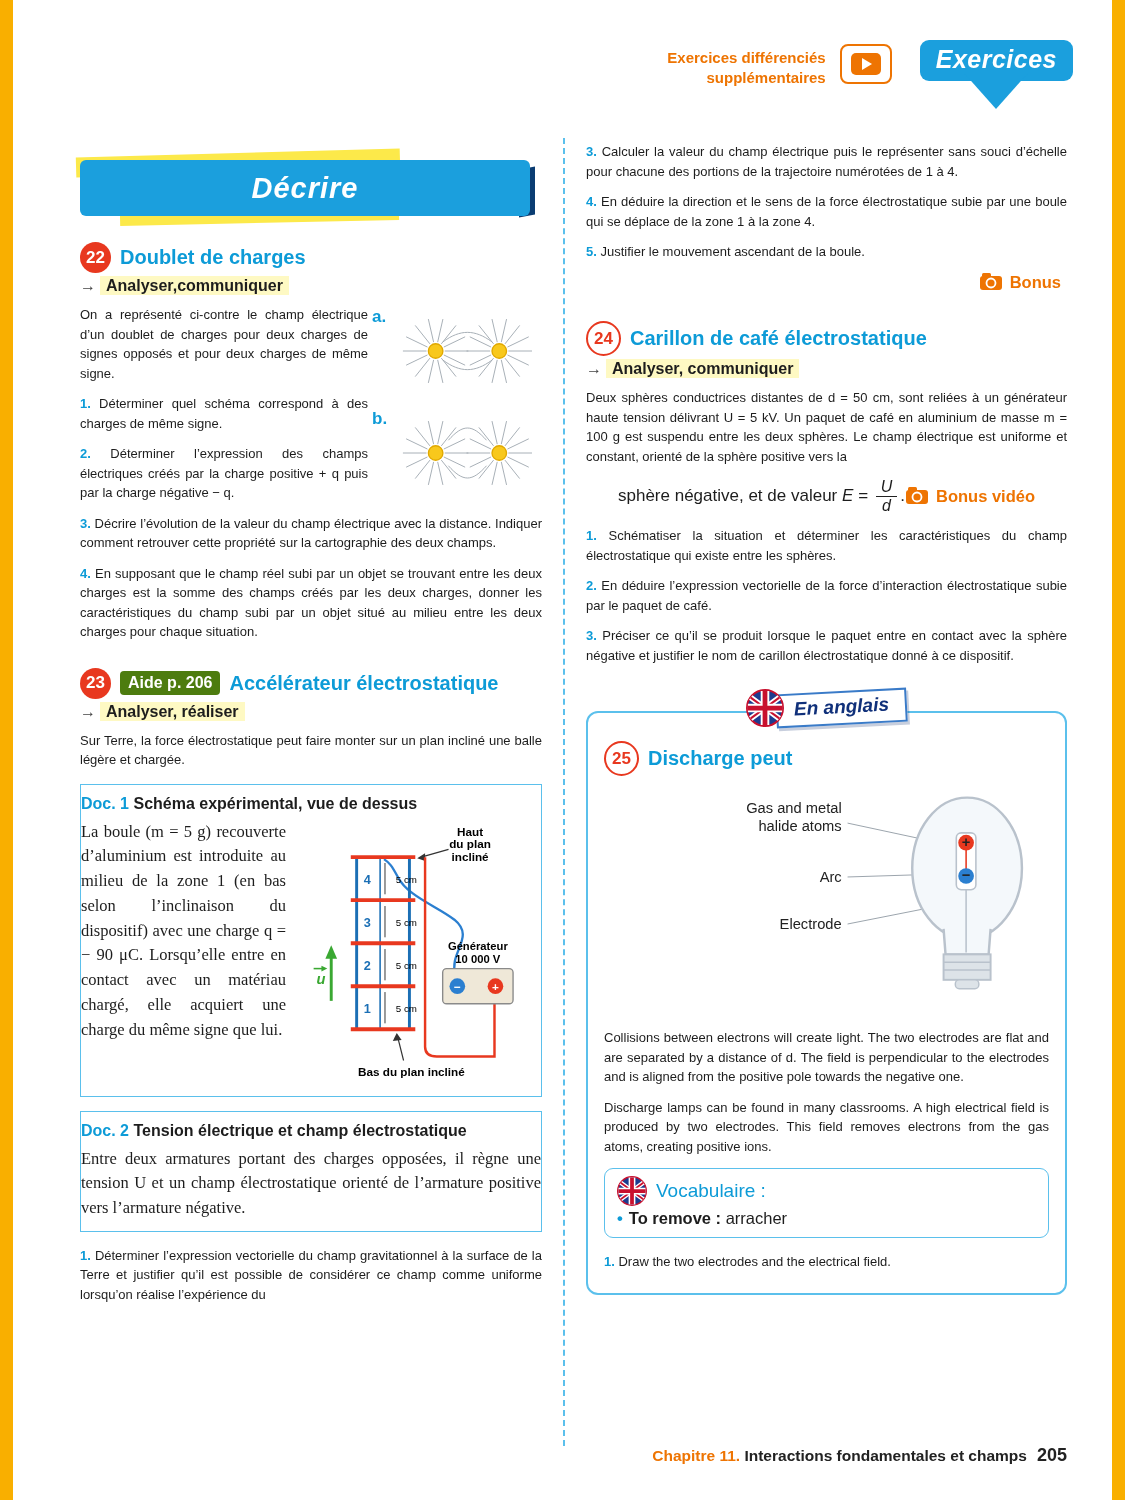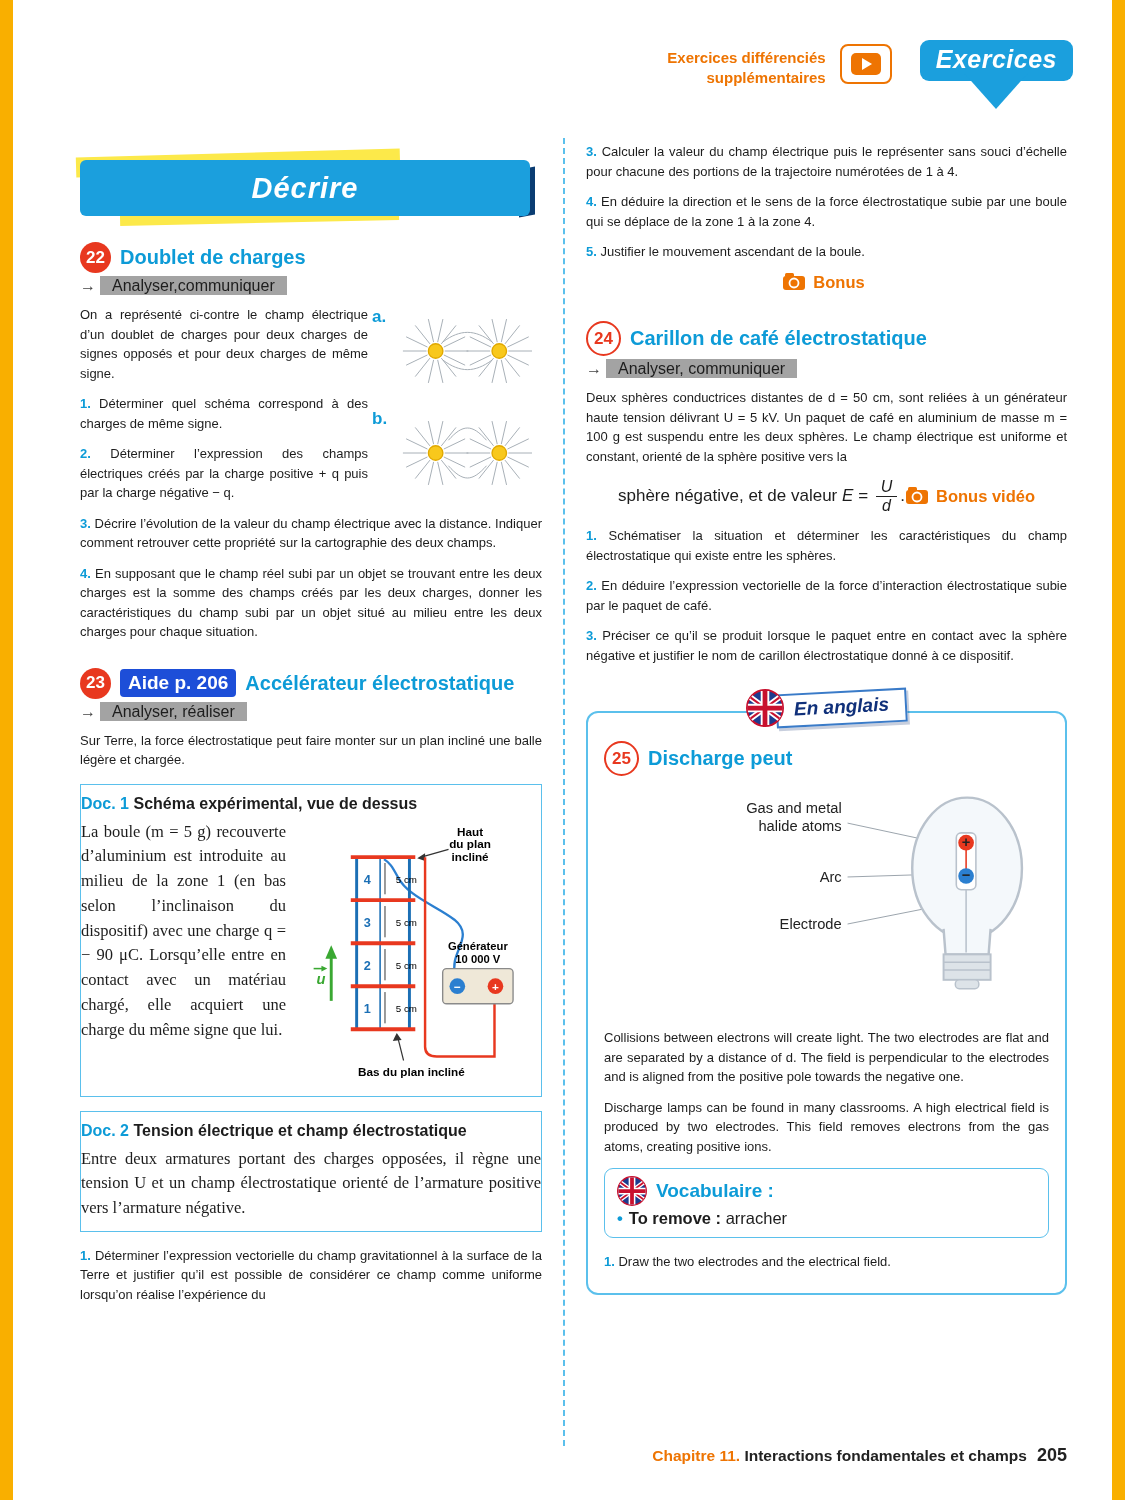--- a/index.html
+++ b/index.html
@@ -32,24 +32,24 @@
   .syn-blue{position:absolute;inset:0;background:#1B9FDD;border-radius:6px;display:flex;align-items:center;justify-content:center;
             color:#fff;font-weight:bold;font-style:italic;font-size:29px;letter-spacing:1px;}
 
   
   .ex-head{display:flex;align-items:center;gap:9px;margin:26px 0 4px;}
   .badge{width:31px;height:31px;border-radius:50%;display:flex;align-items:center;justify-content:center;
          font-weight:bold;font-size:17px;flex:0 0 auto;}
   .badge.filled{background:#E8381F;color:#fff;}
   .badge.outline{background:#fff;color:#E8381F;border:2.5px solid #E8381F;}
   .ex-title{color:#0D9BD7;font-weight:bold;font-size:20px;}
-  .aide{background:#1d4ed8;color:#fff;font-size:19px;font-weight:bold;padding:3px 8px;border-radius:4px;}
+  .aide{background:#4d7c0f;color:#fff;font-size:16px;font-weight:bold;padding:3px 8px;border-radius:4px;}
   .skills{font-size:16px;margin:2px 0 10px;}
   .skills .arrow{color:#444;font-weight:bold;margin-right:4px;}
-  .hl{background:#a3a3a3;font-weight:normal;padding:1px 12px;}
+  .hl{background:#fef9c3;font-weight:bold;padding:1px 6px;}
 
   p.body{font-size:13px;line-height:1.5;text-align:justify;margin:0 0 11px;}
   .qnum{color:#0D9BD7;font-weight:bold;}
 
   
   .ex22-row{display:flex;gap:4px;}
   .ex22-text{width:288px;}
   .ex22-figs{flex:1;}
   .fig{position:relative;padding-left:20px;margin-bottom:6px;}
   .fig-label{position:absolute;left:0;top:2px;color:#0D9BD7;font-weight:bold;font-size:17px;}
@@ -64,21 +64,21 @@
   .doc-name{font-weight:bold;}
   .doc-body{font-family:"Liberation Serif",serif;font-size:16.5px;line-height:1.5;text-align:justify;}
   .doc1-row{display:flex;gap:8px;}
   .doc1-text{width:205px;}
   .doc1-fig{flex:1;}
   .svg-bold{font-weight:bold;}
   .svg-blue{fill:#1B6FB5;font-weight:bold;}
 
   
   .bonus{display:inline-flex;align-items:center;gap:7px;color:#EE7402;font-weight:bold;font-size:16.5px;}
-  .bonus-right{text-align:center;margin:2px 6px 8px 0;}
+  .bonus-right{text-align:right;margin:2px 6px 8px 0;}
 
   
   .frac{display:inline-flex;flex-direction:column;align-items:center;vertical-align:middle;
         font-style:italic;line-height:1.1;margin:0 3px;font-size:16px;}
   .fnum{border-bottom:1.5px solid #222;padding:0 5px;}
   .formula-line{display:flex;justify-content:center;align-items:center;margin:2px 0 12px;font-size:17px;}
   .var{font-style:italic;}
 
   
   .en-anglais{position:relative;z-index:2;display:flex;align-items:center;justify-content:center;margin:24px 0 -16px;}
@@ -86,21 +86,21 @@
   .ea-box{border:2px solid #3A7BC8;background:#fff;padding:3px 16px 5px;font-weight:bold;font-style:italic;
           font-size:19px;color:#10307A;transform:rotate(-3deg);box-shadow:2px 3px 0 rgba(30,60,120,.25);}
   .ex25box{border:2px solid #5BC0EC;border-radius:12px;padding:24px 16px 10px;margin-top:0;background:#fff;}
   .lamp{display:block;margin:2px auto 8px;}
   .lamp text{font-size:15px;fill:#222;}
   .lamp .lead{stroke:#9aa3ab;stroke-width:1;}
 
   .vocab{border:1.5px solid #5BC0EC;border-radius:9px;padding:7px 12px 9px;margin:12px 0 14px;}
   .vocab-head{display:flex;align-items:center;gap:9px;}
   .vocab-head .flag{width:30px;height:30px;margin:0;}
-  .vocab-title{color:#0D9BD7;font-weight:bold;font-size:19px;}
+  .vocab-title{color:#0D9BD7;font-weight:normal;font-size:19px;}
   .vocab-line{font-size:16.5px;margin-top:3px;}
   .vocab-line .bullet{color:#0D9BD7;font-weight:bold;margin-right:6px;}
   .vocab-term{font-weight:bold;}
 
   
   .footer{position:absolute;bottom:34px;right:58px;font-size:15.5px;color:#222;}
   .f-ch{color:#EE7402;font-weight:bold;}
   .f-title{font-weight:bold;color:#222;}
   .f-page{font-weight:bold;font-size:18px;margin-left:10px;}
 </style>

